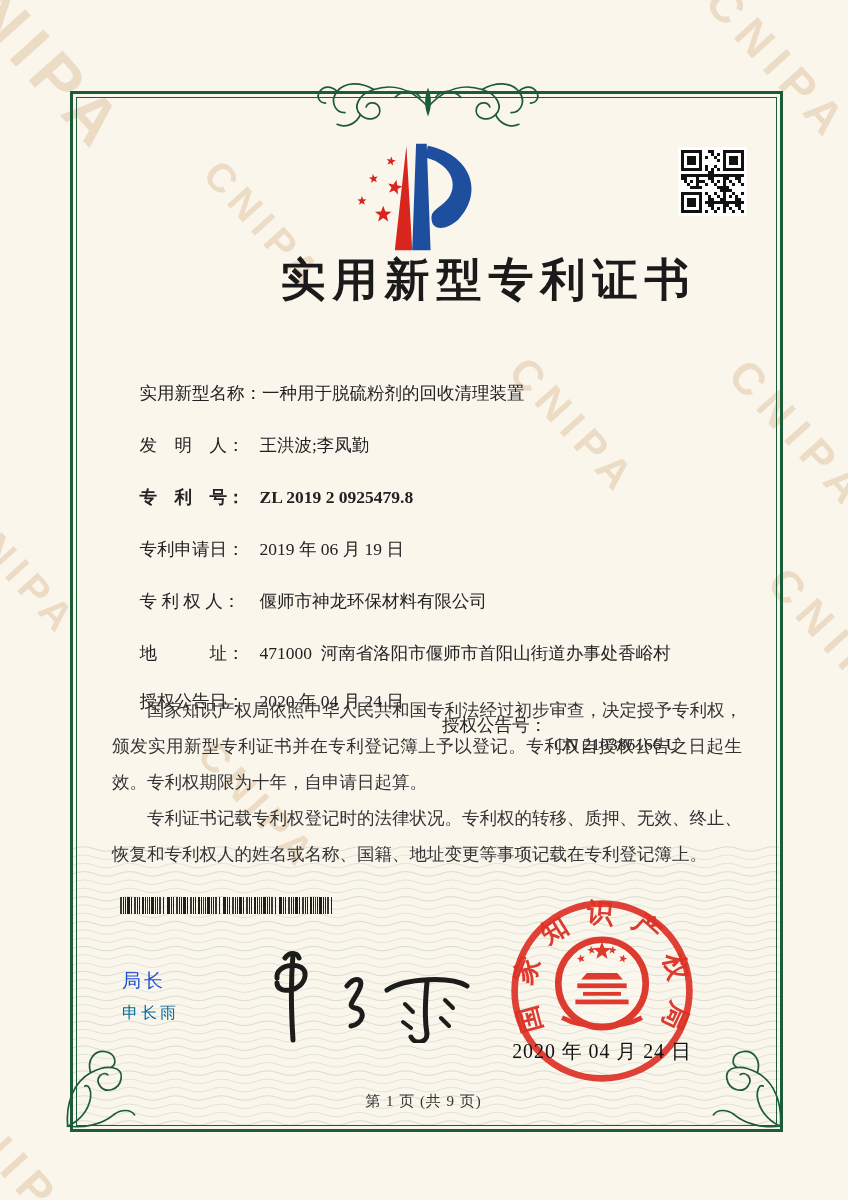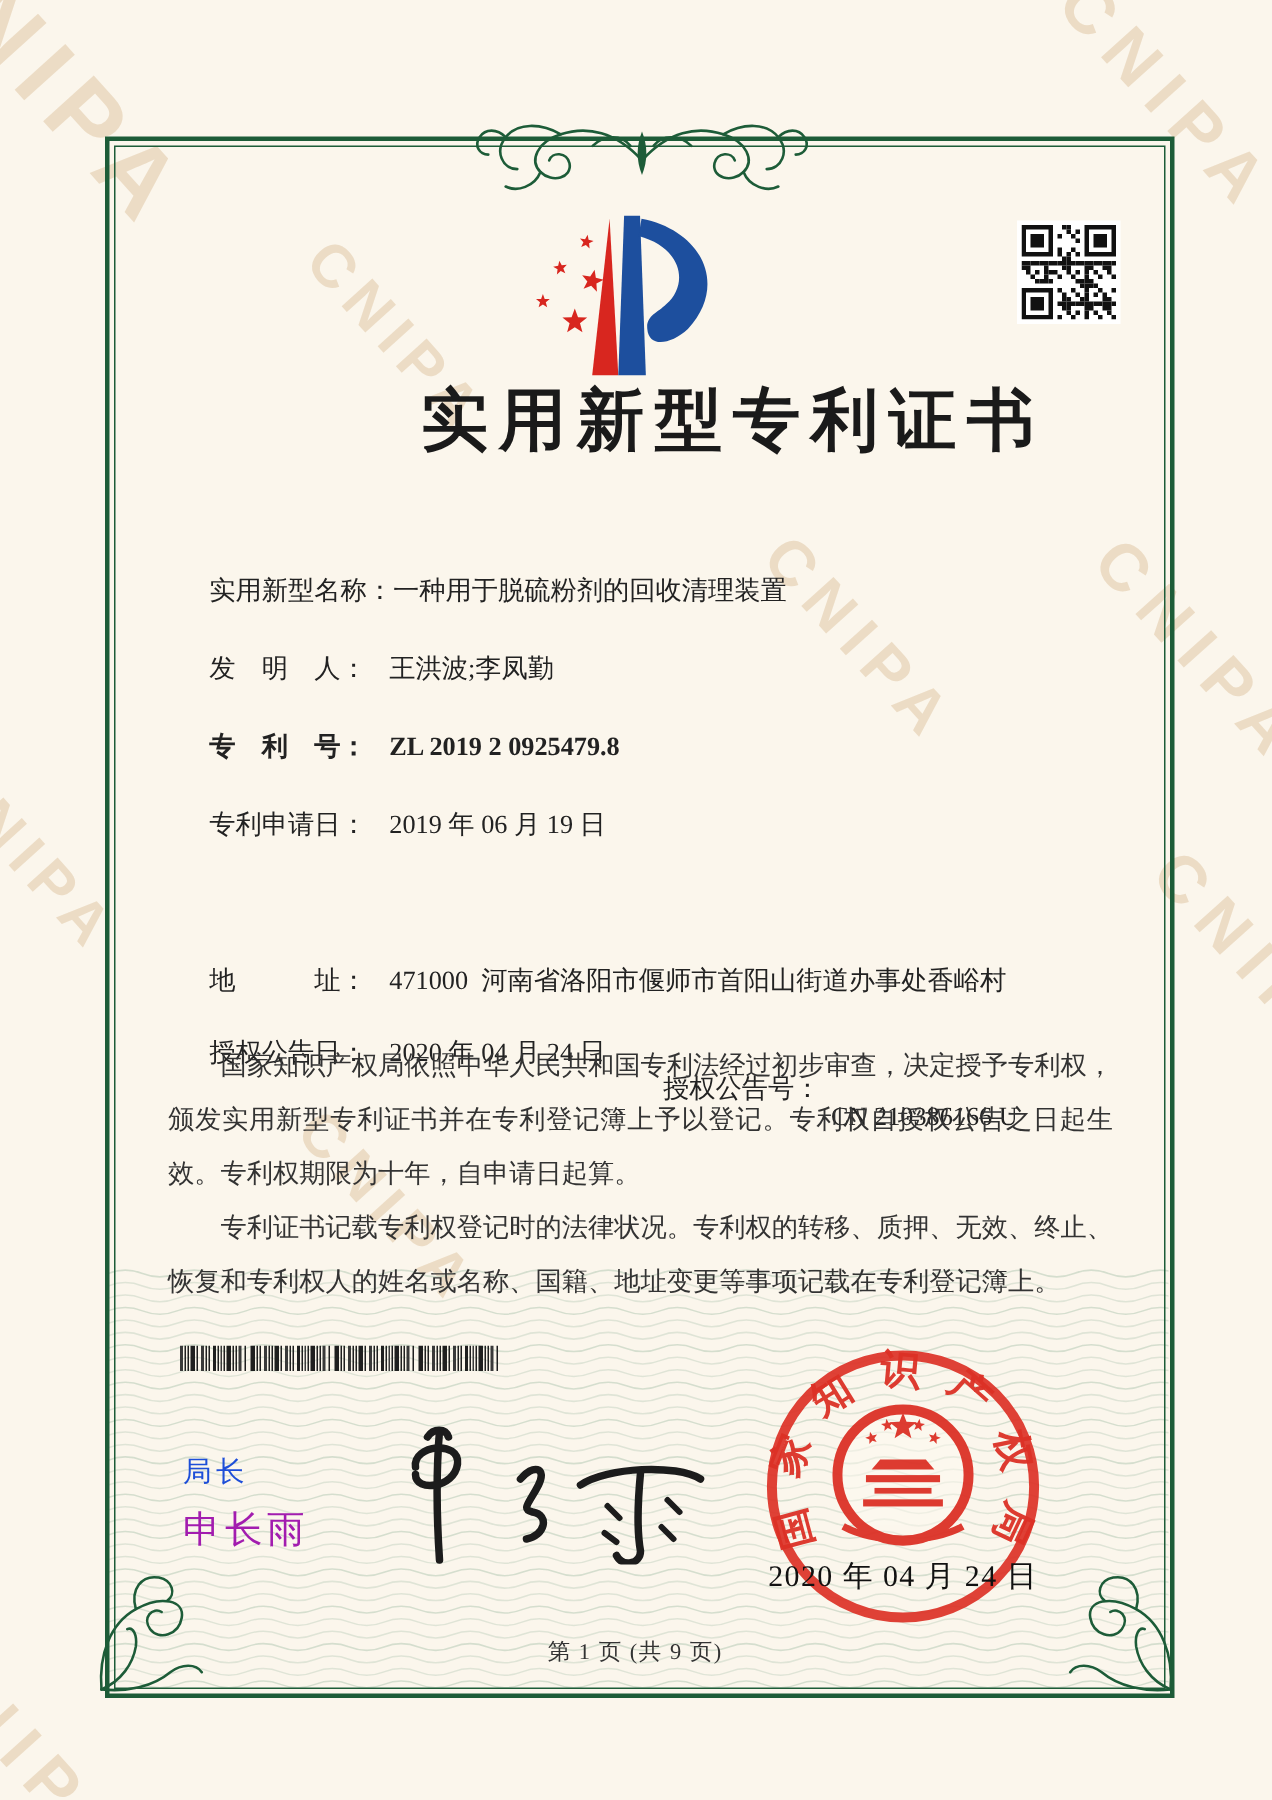--- a/index.html
+++ b/index.html
@@ -30,21 +30,21 @@
   .field-row{left:122px;width:630px;font-size:17.5px;white-space:pre;}
   .f-label{display:inline-block;min-width:120px;}
   .f-label2{position:absolute;left:320px;}
   .f-value2{position:absolute;left:432px;}
   .body-text{left:112px;top:692px;width:630px;font-size:17.5px;line-height:36px;
              text-align:justify;color:#333;}
   .body-text p{margin:0;text-indent:2em;}
   .barcode{left:120px;top:897px;width:216px;height:17px;white-space:nowrap;font-size:0;overflow:hidden;}
   .barcode span{display:inline-block;height:100%;background:#1f1f1f;vertical-align:top;}
   .sig-title{left:122px;top:968px;font-size:19px;letter-spacing:3px;color:#1d4ed8;}
-  .sig-name{left:122px;top:1003px;font-size:25px;letter-spacing:3px;color:#a21caf;}
+  .sig-name{left:122px;top:1003px;font-size:16px;letter-spacing:3px;color:#0369a1;}
   .sig-script{left:255px;top:948px;}
   .seal{left:507px;top:896px;z-index:6;}
   .page-indicator{left:70px;top:1092px;width:707px;text-align:center;font-size:15px;
                   letter-spacing:1px;color:#333;}
   .note-box{left:318px;top:1136px;width:176px;height:34px;background:#fffdf6;z-index:6;
             display:flex;align-items:center;justify-content:center;font-size:15.5px;
             letter-spacing:2px;color:#222;}
 </style>
 </head>
 <body>
@@ -284,20 +284,23 @@
   </div>
   <div class="content field-row" style="top:412px;">
     <span class="f-label">发　明　人：</span><span>王洪波;李凤勤</span>
   </div>
   <div class="content field-row" style="top:464px;font-weight:bold;">
     <span class="f-label">专　利　号：</span><span>ZL 2019 2 0925479.8</span>
   </div>
   <div class="content field-row" style="top:516px;">
     <span class="f-label">专利申请日：</span><span>2019 年 06 月 19 日</span>
   </div>
+  <div class="content field-row" style="top:568px;">
+    <span class="f-label">专 利 权 人：</span><span>偃师市神龙环保材料有限公司</span>
+  </div>
   <div class="content field-row" style="top:620px;">
     <span class="f-label">地　　　址：</span><span>471000  河南省洛阳市偃师市首阳山街道办事处香峪村</span>
   </div>
   <div class="content field-row" style="top:668px;">
     <span class="f-label">授权公告日：</span><span>2020 年 04 月 24 日</span>
     <span class="f-label2">授权公告号：</span>
     <span class="f-value2">CN 210386166 U</span>
   </div>
 
   <div class="content body-text">

